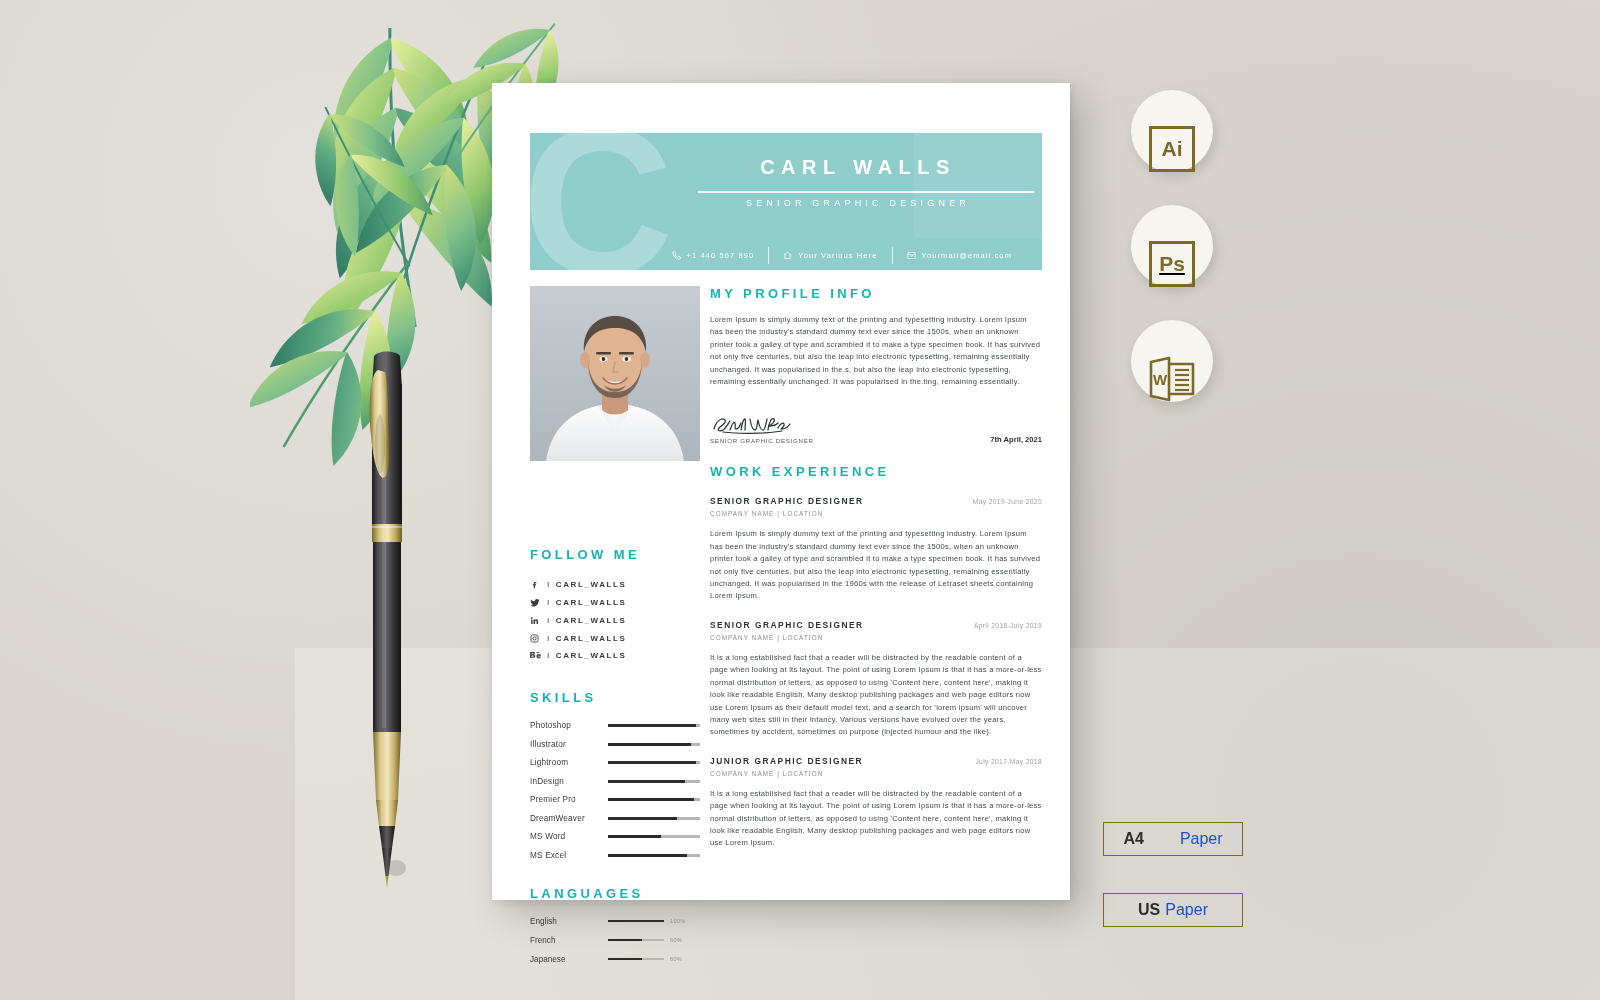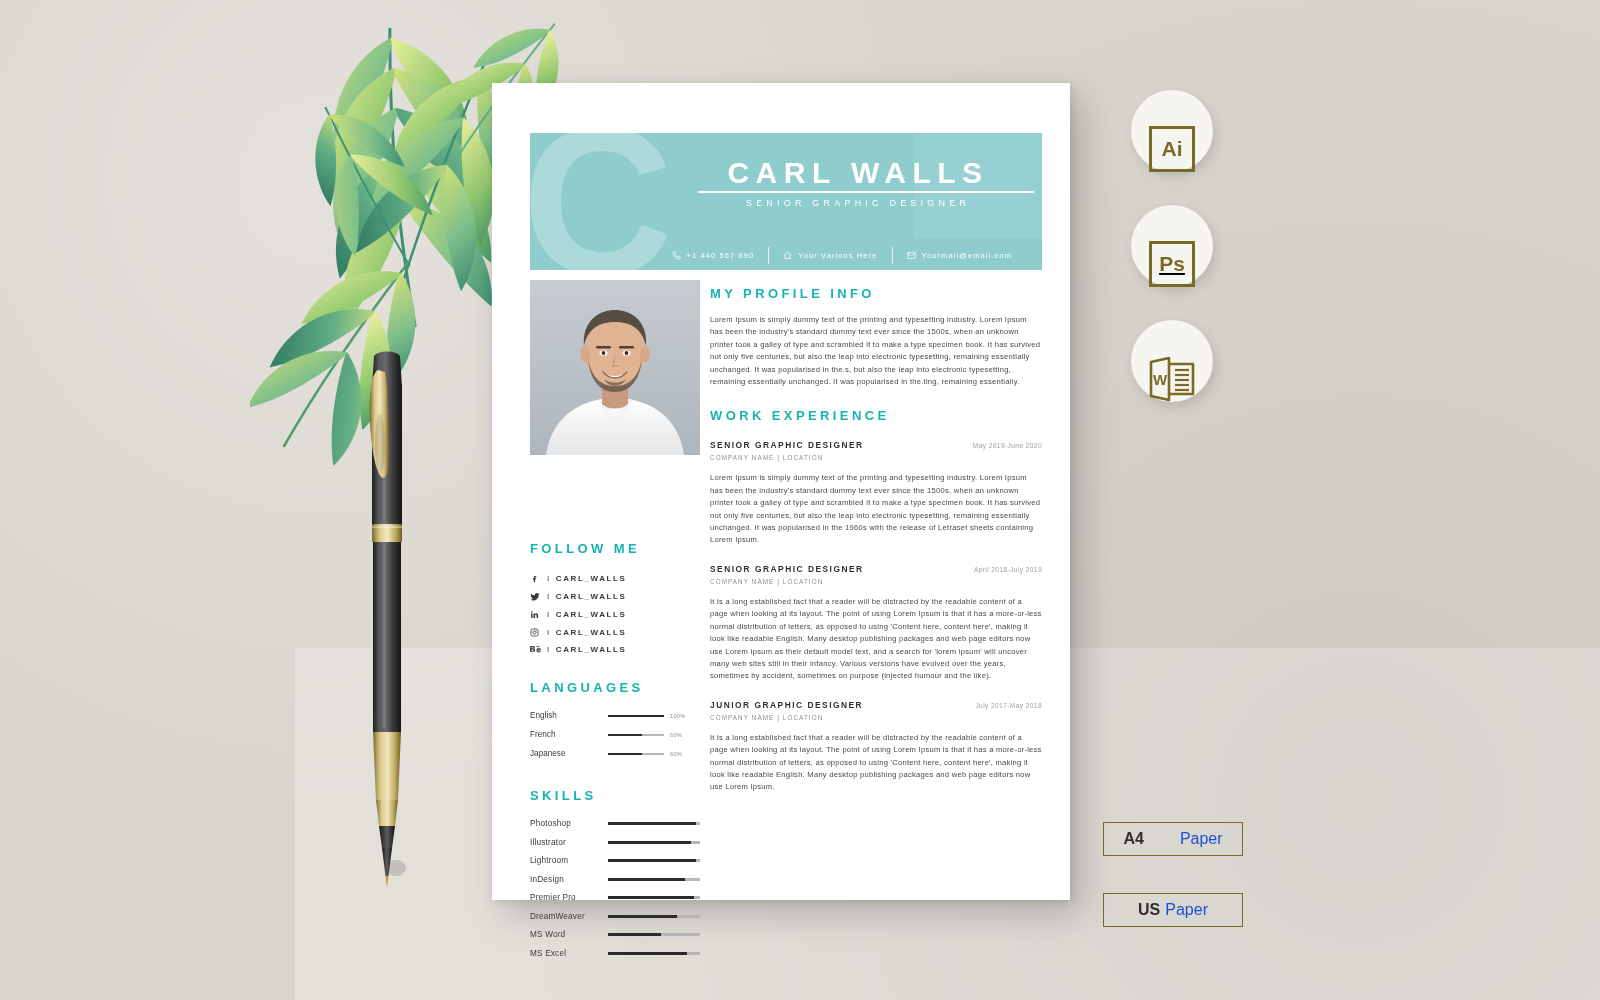--- a/index.html
+++ b/index.html
@@ -49,21 +49,21 @@
     color:rgba(255,255,255,.26);
     font-family:"Liberation Sans", sans-serif;
     letter-spacing:-6px;
   }
   .hdr-swatch{
     position:absolute; right:0; top:0; width:128px; height:105px;
     background:rgba(255,255,255,.08);
   }
   .hdr-name{
     position:absolute; left:162px; top:23px; right:18px;
-    color:#fff; font-size:30px; font-weight:700; letter-spacing:6.5px;
+    color:#fff; font-size:20px; font-weight:700; letter-spacing:6.5px;
     text-align:center; white-space:nowrap;
   }
   .hdr-rule{
     position:absolute; left:168px; top:58px; width:336px; height:2px; background:#fff;
   }
   .hdr-role{
     position:absolute; left:162px; top:65px; right:18px;
     color:#fff; font-size:9px; letter-spacing:4.2px; text-align:center;
     white-space:nowrap;
   }
@@ -74,21 +74,21 @@
   }
   .contact-item{
     display:flex; align-items:center; gap:6px;
     color:#fff; font-size:7.5px; letter-spacing:1.1px; white-space:nowrap;
     padding:0 14px;
   }
   .contact-sep{ width:1px; height:17px; background:rgba(255,255,255,.75); }
   .contact-item svg{ display:block; }
 
   
-  .col-left{ position:absolute; left:38px; top:197px; width:170px; }
+  .col-left{ position:absolute; left:38px; top:203px; width:170px; }
   .col-right{ position:absolute; left:218px; top:203px; width:332px; }
 
   .photo{
     width:170px; height:175px; overflow:hidden; background:#b9c0c6;
     position:relative;
   }
   .photo svg{ position:absolute; inset:0; width:100%; height:100%; display:block; }
 
   .sec-title{
     color:#17b3b3; font-size:13px; font-weight:700; letter-spacing:3.4px;
@@ -453,20 +453,74 @@
                 <path d="M0 2.4h7c2.2 0 3.8 1 3.8 3.1 0 1.4-.7 2.2-1.8 2.7 1.5.4 2.4 1.5 2.4 3.2 0 2.7-2.1 3.8-4.6 3.8H0zm3.2 5h3c1 0 1.6-.4 1.6-1.3S7.2 4.9 6.2 4.9h-3zm0 5.5h3.3c1.1 0 1.8-.5 1.8-1.6 0-1-.6-1.5-1.8-1.5H3.2zM14.3 2.9h6.5v1.6h-6.5zM23.9 11.3c0-3-1.7-5.2-4.7-5.2-3 0-5 2.2-5 5.2 0 3.1 1.9 5.1 5 5.1 2.4 0 4.1-1.1 4.6-3.2h-2.7c-.2.7-.9 1.1-1.8 1.1-1.3 0-2.1-.8-2.2-2.2h6.8zm-6.8-1.6c.2-1.2 1-1.8 2.1-1.8s1.9.7 2 1.8z"></path>
               </svg>
           </span>
           <span class="bar">I</span>
           <span>CARL_WALLS</span>
         </div>
 
       </div>
     </div>
 
+    <div id="skills-section">
+      <div class="sec-title">SKILLS</div>
+      <div class="skill-list" id="skill-list">
+          <div class="skill-row">
+            <div class="skill-name">Photoshop</div>
+            <div class="skill-track">
+              <div class="skill-fill" style="width:96%"></div>
+            </div>
+          </div>
+          <div class="skill-row">
+            <div class="skill-name">Illustrator</div>
+            <div class="skill-track">
+              <div class="skill-fill" style="width:90%"></div>
+            </div>
+          </div>
+          <div class="skill-row">
+            <div class="skill-name">Lightroom</div>
+            <div class="skill-track">
+              <div class="skill-fill" style="width:96%"></div>
+            </div>
+          </div>
+          <div class="skill-row">
+            <div class="skill-name">InDesign</div>
+            <div class="skill-track">
+              <div class="skill-fill" style="width:84%"></div>
+            </div>
+          </div>
+          <div class="skill-row">
+            <div class="skill-name">Premier Pro</div>
+            <div class="skill-track">
+              <div class="skill-fill" style="width:93%"></div>
+            </div>
+          </div>
+          <div class="skill-row">
+            <div class="skill-name">DreamWeaver</div>
+            <div class="skill-track">
+              <div class="skill-fill" style="width:75%"></div>
+            </div>
+          </div>
+          <div class="skill-row">
+            <div class="skill-name">MS Word</div>
+            <div class="skill-track">
+              <div class="skill-fill" style="width:58%"></div>
+            </div>
+          </div>
+          <div class="skill-row">
+            <div class="skill-name">MS Excel</div>
+            <div class="skill-track">
+              <div class="skill-fill" style="width:86%"></div>
+            </div>
+          </div>
+        </div>
+    </div>
+
     <div id="languages-section">
       <div class="sec-title">LANGUAGES</div>
       <div class="lang-list" id="lang-list">
           <div class="lang-row">
             <div class="lang-name">English</div>
             <div class="lang-track">
               <div class="lang-fill" style="width:100%"></div>
             </div>
             <div class="lang-pct">100%</div>
           </div>
@@ -480,82 +534,45 @@
           <div class="lang-row">
             <div class="lang-name">Japanese</div>
             <div class="lang-track">
               <div class="lang-fill" style="width:60%"></div>
             </div>
             <div class="lang-pct">60%</div>
           </div>
         </div>
     </div>
 
-    <div id="skills-section">
-      <div class="sec-title">SKILLS</div>
-      <div class="skill-list" id="skill-list">
-          <div class="skill-row">
-            <div class="skill-name">Photoshop</div>
-            <div class="skill-track">
-              <div class="skill-fill" style="width:96%"></div>
-            </div>
-          </div>
-          <div class="skill-row">
-            <div class="skill-name">Illustrator</div>
-            <div class="skill-track">
-              <div class="skill-fill" style="width:90%"></div>
-            </div>
-          </div>
-          <div class="skill-row">
-            <div class="skill-name">Lightroom</div>
-            <div class="skill-track">
-              <div class="skill-fill" style="width:96%"></div>
-            </div>
-          </div>
-          <div class="skill-row">
-            <div class="skill-name">InDesign</div>
-            <div class="skill-track">
-              <div class="skill-fill" style="width:84%"></div>
-            </div>
-          </div>
-          <div class="skill-row">
-            <div class="skill-name">Premier Pro</div>
-            <div class="skill-track">
-              <div class="skill-fill" style="width:93%"></div>
-            </div>
-          </div>
-          <div class="skill-row">
-            <div class="skill-name">DreamWeaver</div>
-            <div class="skill-track">
-              <div class="skill-fill" style="width:75%"></div>
-            </div>
-          </div>
-          <div class="skill-row">
-            <div class="skill-name">MS Word</div>
-            <div class="skill-track">
-              <div class="skill-fill" style="width:58%"></div>
-            </div>
-          </div>
-          <div class="skill-row">
-            <div class="skill-name">MS Excel</div>
-            <div class="skill-track">
-              <div class="skill-fill" style="width:86%"></div>
-            </div>
-          </div>
-        </div>
-    </div>
-
   </div>
 
   <div class="col-right">
 
     <div id="profile-section">
       <div class="sec-title">MY PROFILE INFO</div>
       <div class="body-text">Lorem Ipsum is simply dummy text of the printing and typesetting industry. Lorem Ipsum has been the industry's standard dummy text ever since the 1500s, when an unknown printer took a galley of type and scrambled it to make a type specimen book. It has survived not only five centuries, but also the leap into electronic typesetting, remaining essentially unchanged. It was popularised in the.s, but also the leap into electronic typesetting, remaining essentially unchanged. It was popularised in the.ting, remaining essentially.</div>
 
+      <div id="signature-block">
+        <div class="sig-left">
+          <div class="sig-mark">
+            <svg width="84" height="22" viewBox="0 0 84 22" fill="none" stroke="#2e3236" stroke-width="1.25" stroke-linecap="round" stroke-linejoin="round">
+              <path d="M4 15 C 6 7, 12 3, 15 6 C 17 9, 11 12, 9 14 C 7 16, 9 18, 13 16 C 16 14, 18 10, 20 7"></path>
+              <path d="M20 16 C 22 10, 24 7, 25 9 C 26 12, 24 15, 26 15 C 28 15, 30 12, 31 9"></path>
+              <path d="M31 16 C 32 9, 34 4, 35 5 C 36 7, 35 13, 35 16"></path>
+              <path d="M40 5 C 41 11, 43 16, 45 16 C 47 16, 47 10, 48 6 C 49 11, 51 16, 53 16 C 55 16, 56 10, 57 5"></path>
+              <path d="M58 16 C 59 8, 62 3, 64 5 C 66 7, 61 11, 59 12 C 62 12, 66 11, 68 9"></path>
+              <path d="M68 14 C 70 10, 73 8, 74 10 C 75 12, 72 14, 71 15 C 74 15, 78 13, 80 10"></path>
+              <path d="M13 18 C 28 20, 54 20, 72 17"></path>
+            </svg>
+          </div>
+          <div class="sig-role">SENIOR GRAPHIC DESIGNER</div>
+        </div>
+        <div class="sig-date">7th April, 2021</div>
+      </div>
     </div>
 
     <div id="work-experience">
       <div class="sec-title">WORK EXPERIENCE</div>
       <div id="job-list">
           <div class="job">
             <div class="job-head">
               <div class="job-title">SENIOR GRAPHIC DESIGNER</div>
               <div class="job-date">May 2019-June 2020</div>
             </div>

